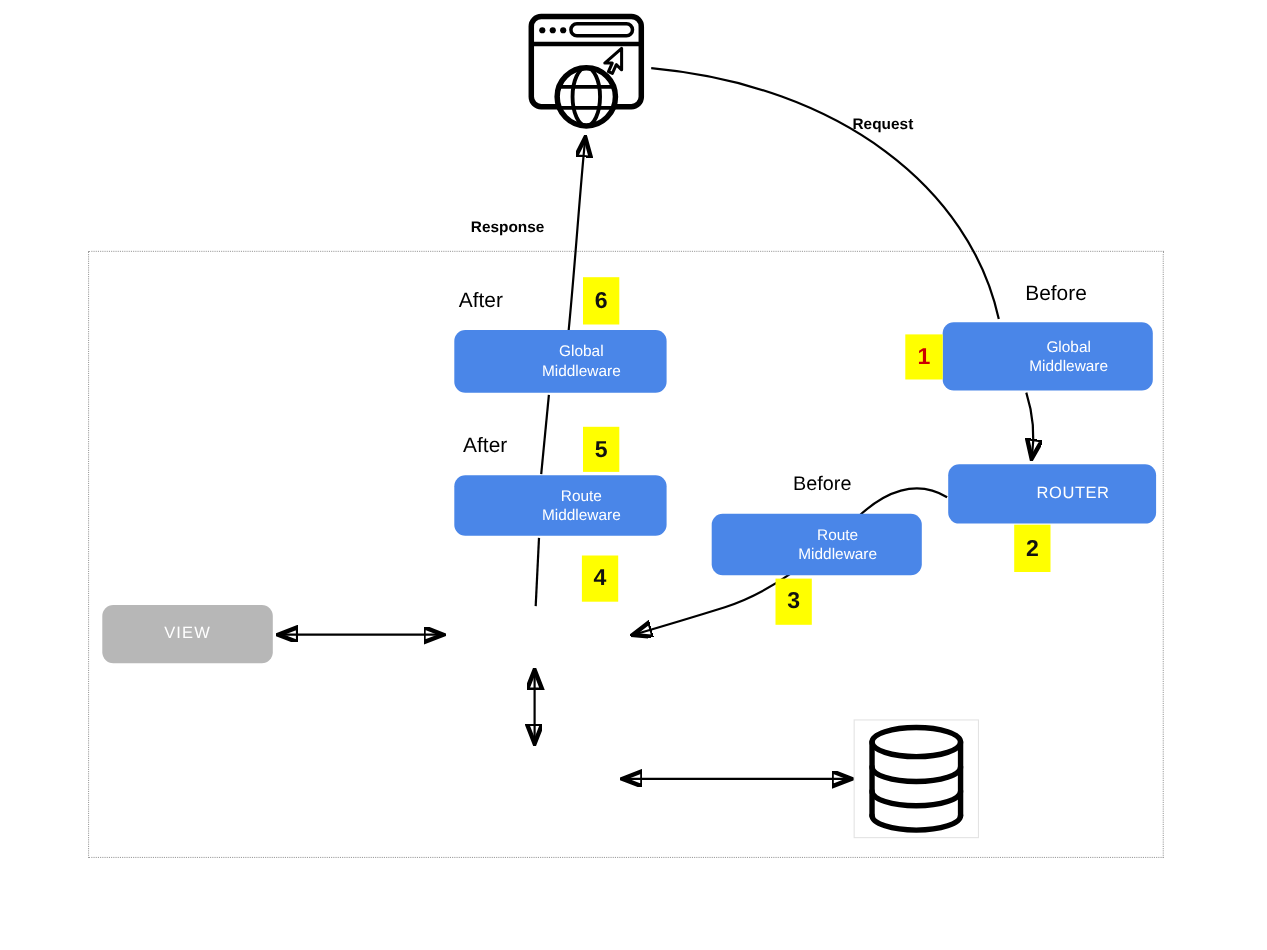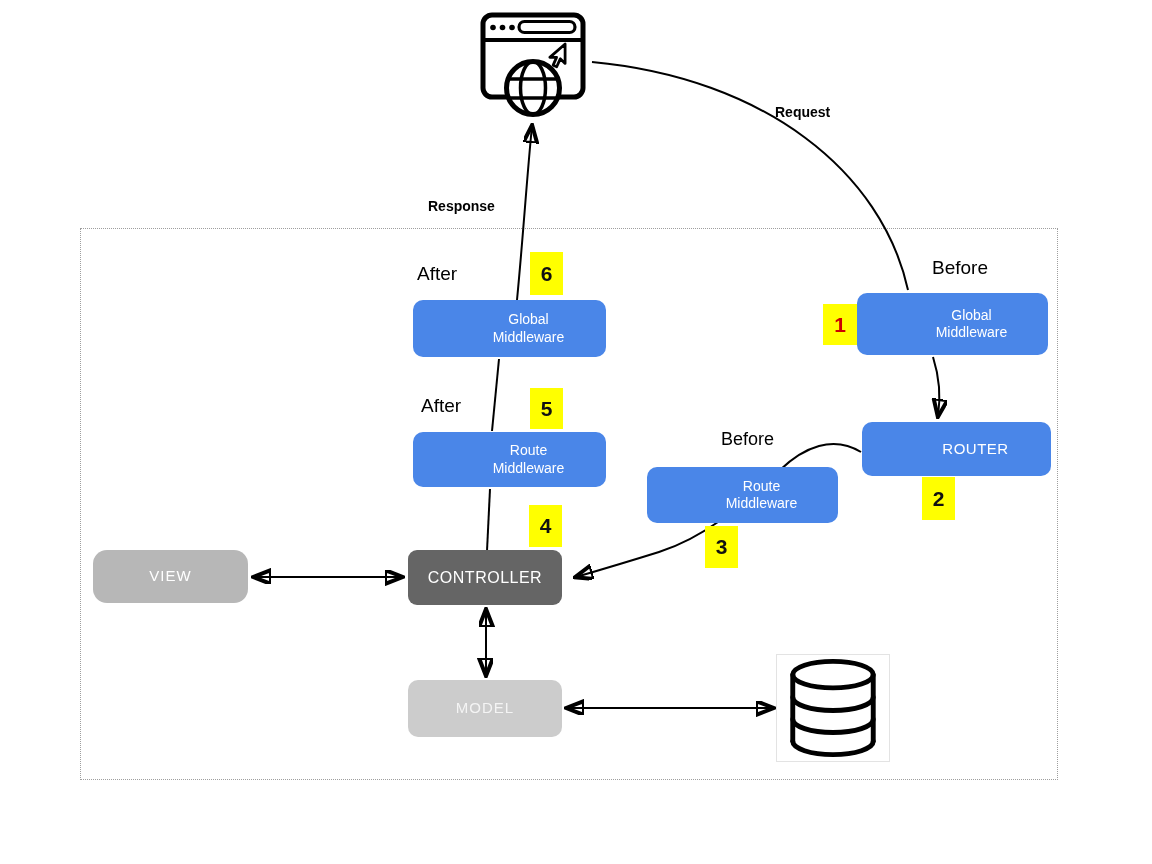--- a/index.html
+++ b/index.html
@@ -15,21 +15,21 @@
   .node .lbl{white-space:pre-line;line-height:1.25;}
   .blue{background:var(--blue,#4a86e8);font-weight:400;font-size:14px;padding-left:38px;}
   .node-gma{left:413px;top:300px;width:155px;height:57px;}
   .node-rma{left:413px;top:432px;width:155px;height:55px;}
   .node-gmb{left:857px;top:293px;width:153px;height:62px;}
   .node-router{left:862px;top:422px;width:151px;height:54px;font-size:15px;letter-spacing:.5px;}
   .node-rmb{left:647px;top:467px;width:153px;height:56px;}
   .node-controller{left:408px;top:550px;width:154px;height:55px;background:var(--ctrl,#656565);
                    font-size:16px;letter-spacing:.5px;border-radius:9px;}
   .node-view{left:93px;top:550px;width:155px;height:53px;background:var(--view,#b7b7b7);
-             font-size:15px;letter-spacing:1px;border-radius:14px;}
+             font-size:15px;letter-spacing:1px;}
   .node-model{left:408px;top:680px;width:154px;height:57px;background:var(--model,#cccccc);
               font-size:15px;letter-spacing:1px;color:#f4f4f4;}
 
   .badge{position:absolute;background:var(--yellow,#ffff00);display:flex;align-items:center;
          justify-content:center;font-weight:700;font-size:21px;color:#111;}
   .badge-1{left:823px;top:304px;width:34px;height:41px;color:var(--red,#cc0000);}
   .badge-2{left:922px;top:477px;width:33px;height:43px;}
   .badge-3{left:705px;top:526px;width:33px;height:42px;}
   .badge-4{left:529px;top:505px;width:33px;height:42px;}
   .badge-5{left:530px;top:388px;width:33px;height:41px;}
@@ -111,28 +111,22 @@
 Middleware</span>
   </div>
   <div class="node blue node-gma">
     <span class="lbl">Global
 Middleware</span>
   </div>
   <div class="node blue node-rma">
     <span class="lbl">Route
 Middleware</span>
   </div>
-  <div class="node node-controller">
-    <span class="lbl">CONTROLLER</span>
-  </div>
   <div class="node node-view">
     <span class="lbl">VIEW</span>
-  </div>
-  <div class="node node-model">
-    <span class="lbl">MODEL</span>
   </div>
 
   <div class="badge badge-1">1</div>
   <div class="badge badge-2">2</div>
   <div class="badge badge-3">3</div>
   <div class="badge badge-4">4</div>
   <div class="badge badge-5">5</div>
   <div class="badge badge-6">6</div>
 
   <div class="phase phase-before-global">Before</div>

